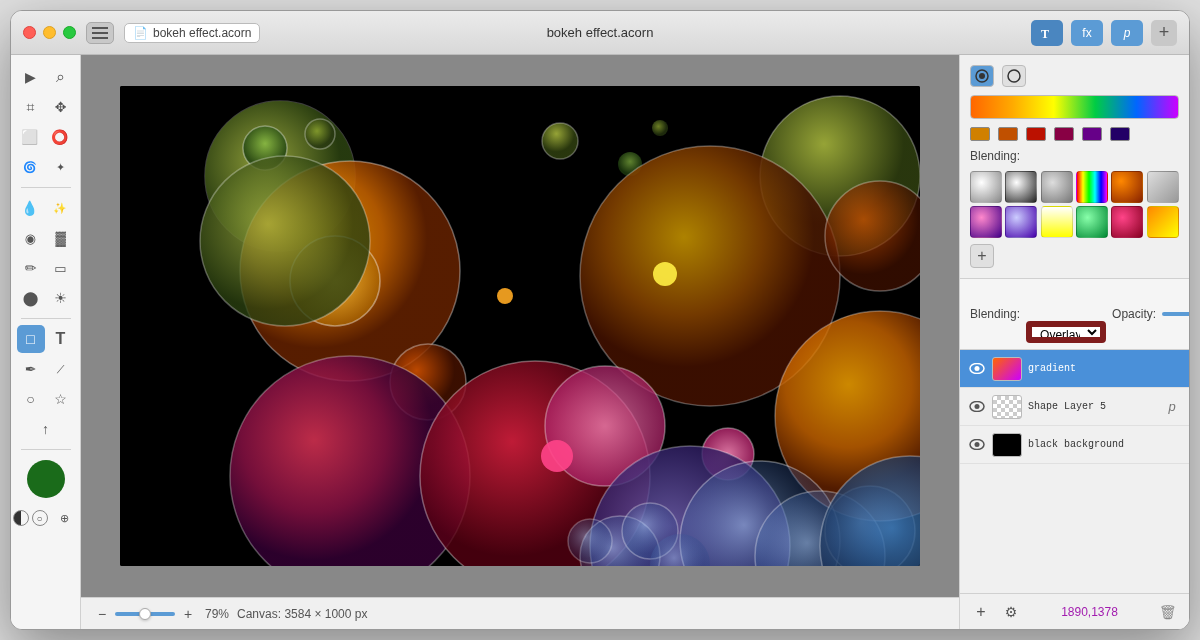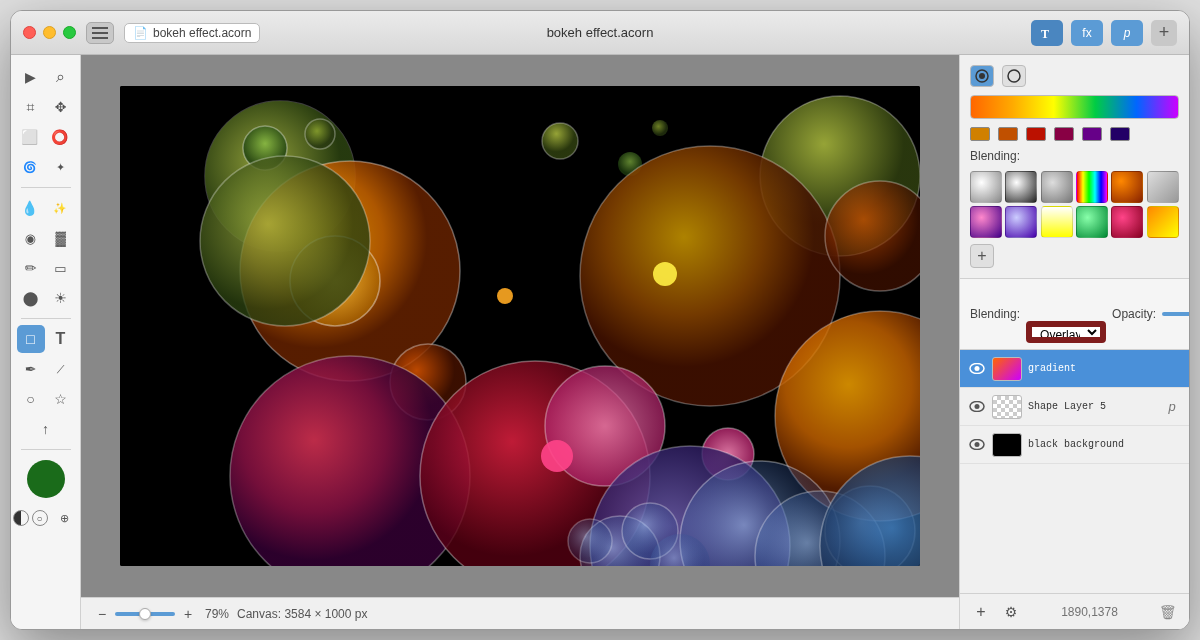--- a/index.html
+++ b/index.html
@@ -448,21 +448,21 @@
       align-items: center;
       justify-content: center;
       font-size: 16px;
       cursor: pointer;
       color: #555;
     }
     .layer-coords {
       flex: 1;
       text-align: center;
       font-size: 12px;
-      color: #737373;
+      color: #a21caf;
     }
     .layer-trash {
       width: 22px;
       height: 22px;
       display: flex;
       align-items: center;
       justify-content: center;
       font-size: 14px;
       cursor: pointer;
       color: #888;

